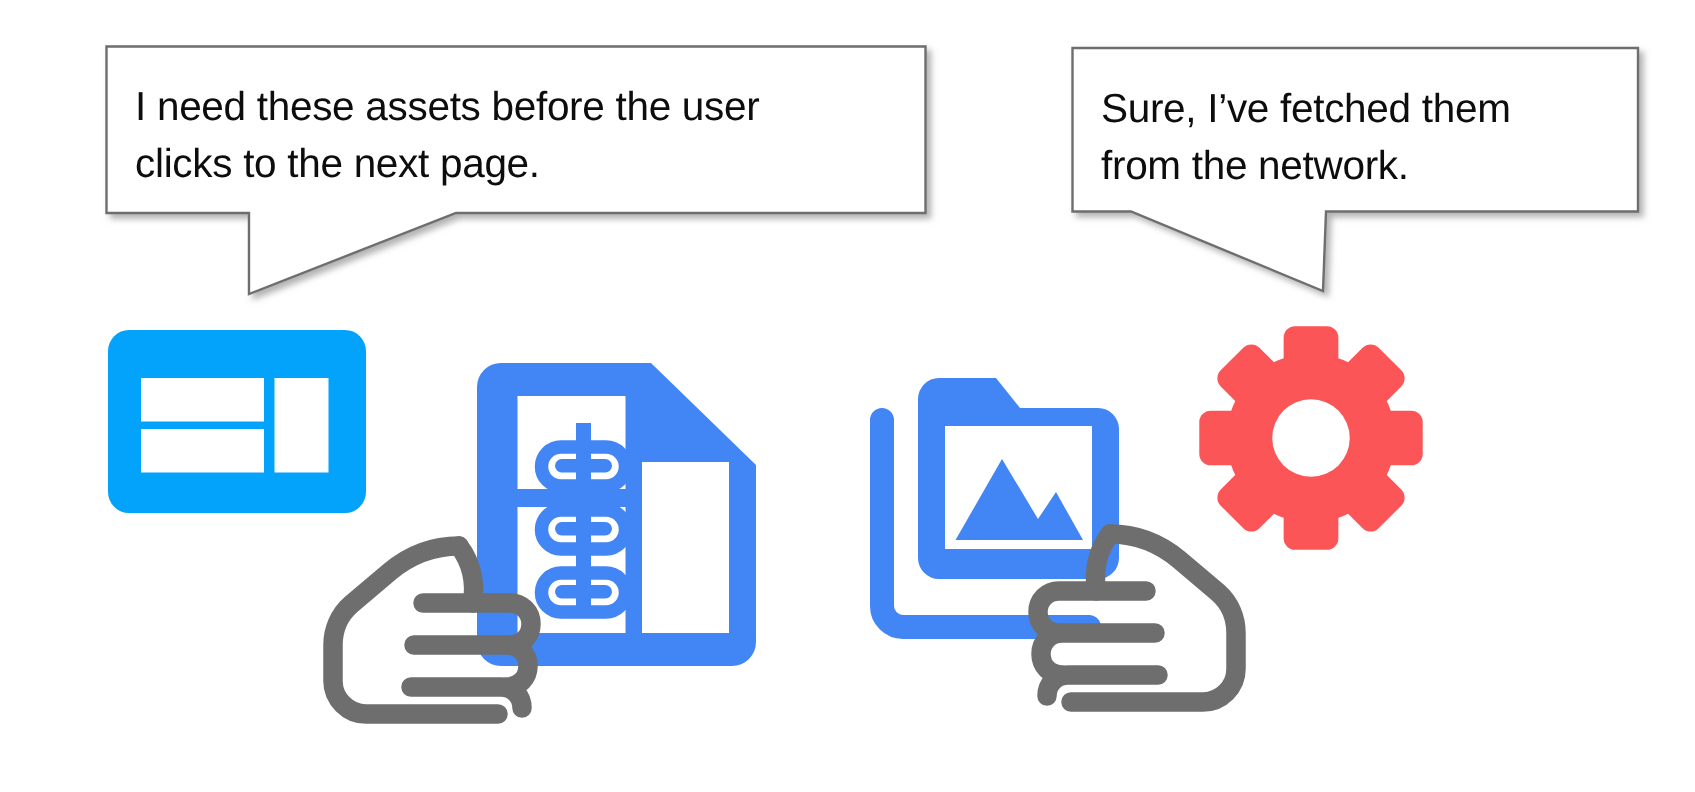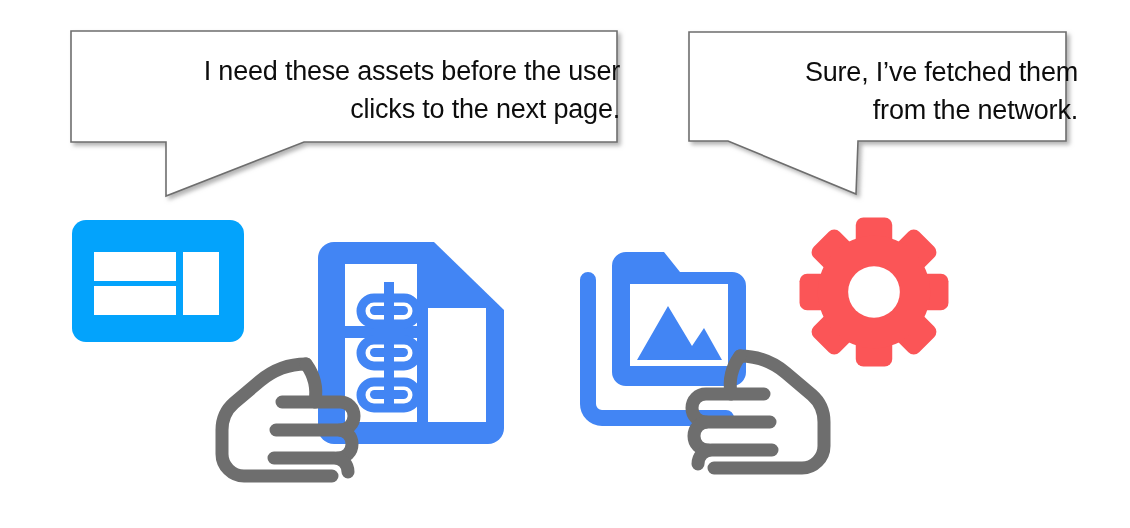--- a/index.html
+++ b/index.html
@@ -14,21 +14,20 @@
     position: relative;
     width: 1130px;
     height: 528px;
     background: #ffffff;
     overflow: hidden;
   }
 
   
   .bubble-group {
     position: absolute;
-    text-align: right;
   }
   .bubble-svg {
     position: absolute;
     left: 0;
     top: 0;
     overflow: visible;
   }
   .bubble-text {
     position: absolute;
     color: #0d0d0d;
@@ -36,21 +35,21 @@
     font-size: 27px;
     line-height: 1.42;
     letter-spacing: -0.2px;
     white-space: pre-line;
     user-select: none;
   }
 
   #bubble-1 { left: 70px; top: 30px; width: 560px; height: 180px; }
   #bubble-1 .bubble-text { left: 20px; top: 22px; width: 530px; }
 
-  #bubble-2 { left: 688px; top: 31px; width: 400px; height: 180px; }
+  #bubble-2 { left: 714px; top: 31px; width: 400px; height: 180px; }
   #bubble-2 .bubble-text { left: 20px; top: 22px; width: 370px; }
 
   
   .icon {
     position: absolute;
   }
   .icon svg { display: block; overflow: visible; }
 
   #icon-layout     { left: 72px;  top: 220px; width: 172px; height: 122px; }
   #icon-document   { left: 318px; top: 242px; width: 186px; height: 202px; }

